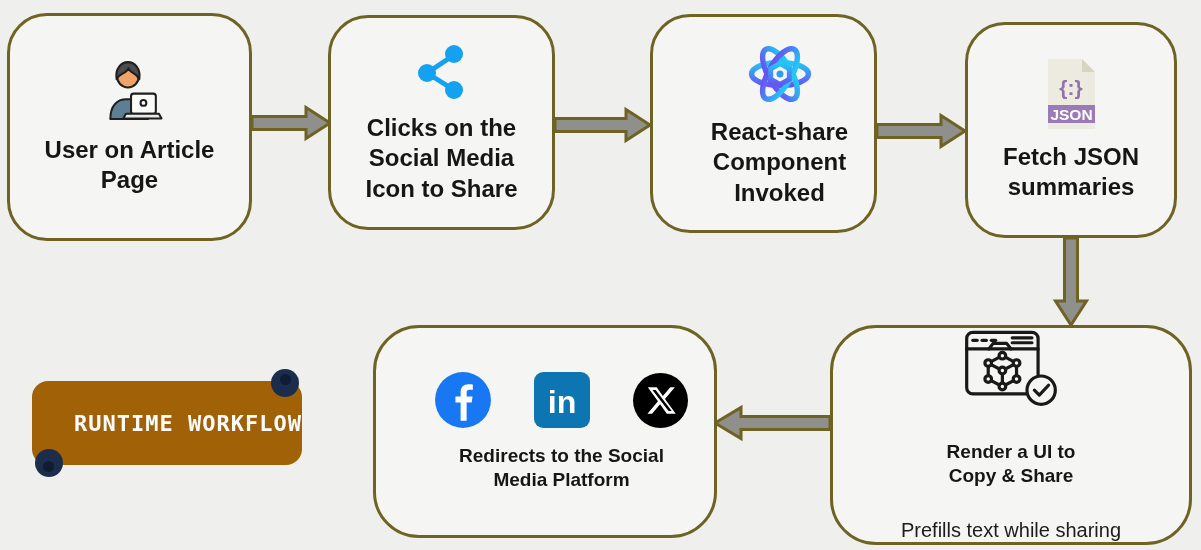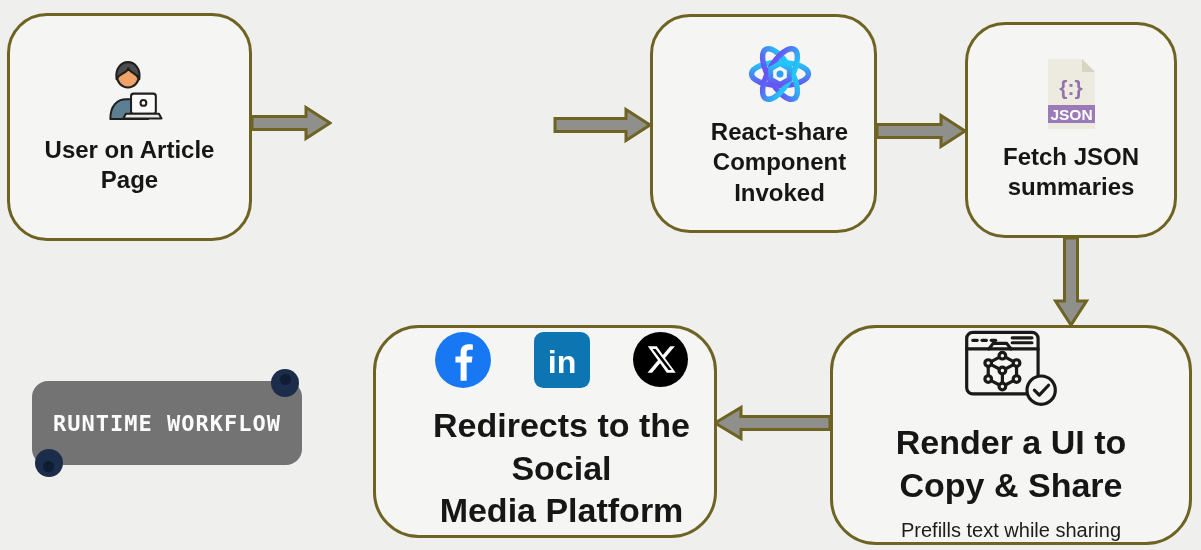--- a/index.html
+++ b/index.html
@@ -15,35 +15,35 @@
   .node .label{
     font-weight:bold;white-space:pre-line;line-height:1.26;color:#161616;
   }
   .n1{left:7px;top:13px;width:245px;height:228px;border-radius:40px;}
   .n2{left:328px;top:15px;width:227px;height:215px;border-radius:40px;}
   .n3{left:650px;top:14px;width:227px;height:219px;border-radius:40px;padding-left:32px;}
   .n4{left:965px;top:22px;width:212px;height:216px;border-radius:40px;}
   .n5{left:830px;top:325px;width:362px;height:220px;border-radius:46px;justify-content:space-between;}
   .n6{left:373px;top:325px;width:344px;height:213px;border-radius:46px;padding-left:33px;}
   .n1 .label,.n2 .label,.n3 .label,.n4 .label{font-size:24px;}
-  .n5 .label,.n6 .label{font-size:34px;}
+  .n5 .label,.n6 .label{font-size:19px;}
   .icon{display:block;}
   .n1 .icon{margin-bottom:14px;}
   .n2 .icon{margin-bottom:10px;}
   .n3 .icon{margin-bottom:8px;}
   .n4 .icon{margin-bottom:12px;}
   .n5 .icon{margin-bottom:8px;}
   .sublabel{font-size:20px;font-weight:400;margin-top:7px;color:#1c1c1c;}
   .social-row{display:flex;align-items:center;gap:42px;margin-bottom:15px;}
   .arrow{position:absolute;}
   .arrow polygon{fill:#8f8f8b;stroke:#6e6322;stroke-width:3;}
   .badge{
     position:absolute;left:32px;top:381px;width:270px;height:84px;
-    background:#737373;border-radius:16px;display:flex;align-items:center;
-    justify-content:center;
+    background:#a16207;border-radius:16px;display:flex;align-items:center;
+    justify-content:flex-end;
   }
   .badge::before{
     content:"";position:absolute;top:-12px;right:3px;width:28px;height:28px;
     border-radius:50%;background:#1b2d4a;
   }
   .badge::after{
     content:"";position:absolute;bottom:-12px;left:3px;width:28px;height:28px;
     border-radius:50%;background:#1b2d4a;
   }
   .badge .curl-tr{
@@ -76,20 +76,32 @@
       </g>
     </svg>
     <div class="label">User on Article
 Page</div>
   </div>
 
   <svg class="arrow" style="left:250px;top:104px" width="82" height="38">
     <polygon points="2,12.5 56,12.5 56,3.5 80,19 56,34.5 56,25.5 2,25.5"></polygon>
   </svg>
 
+  <div class="node n2">
+    <svg class="icon" width="66" height="62" viewBox="0 0 64 62">
+      <line x1="17" y1="32" x2="44" y2="14" stroke="#14a1f0" stroke-width="5"></line>
+      <line x1="17" y1="32" x2="44" y2="49" stroke="#14a1f0" stroke-width="5"></line>
+      <circle cx="17" cy="32" r="9" fill="#14a1f0"></circle>
+      <circle cx="44" cy="13" r="9" fill="#14a1f0"></circle>
+      <circle cx="44" cy="49" r="9" fill="#14a1f0"></circle>
+    </svg>
+    <div class="label">Clicks on the
+Social Media
+Icon to Share</div>
+  </div>
 
   <svg class="arrow" style="left:553px;top:106px" width="99" height="38">
     <polygon points="2,12.5 73,12.5 73,3.5 97,19 73,34.5 73,25.5 2,25.5"></polygon>
   </svg>
 
   <div class="node n3">
     <svg class="icon" width="82" height="70" viewBox="0 0 72 64">
       <defs>
         <linearGradient id="rg" x1="0" y1="0" x2="0" y2="1">
           <stop offset="0" stop-color="#21c8f6"></stop>

